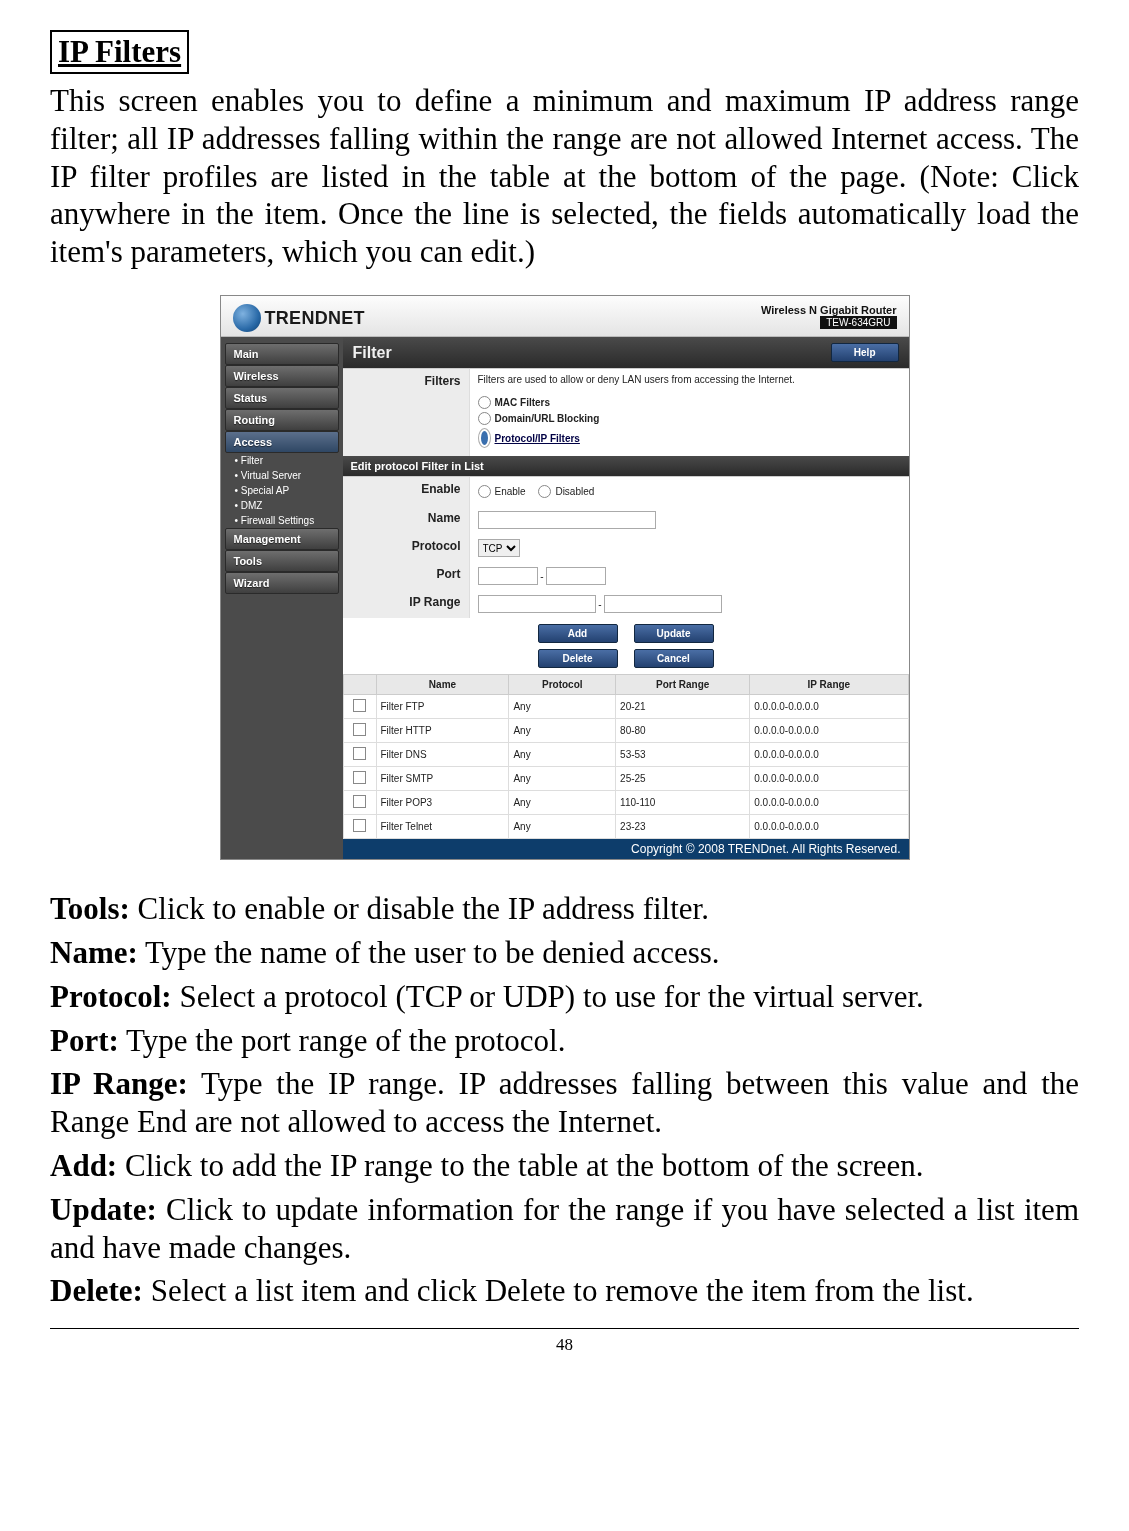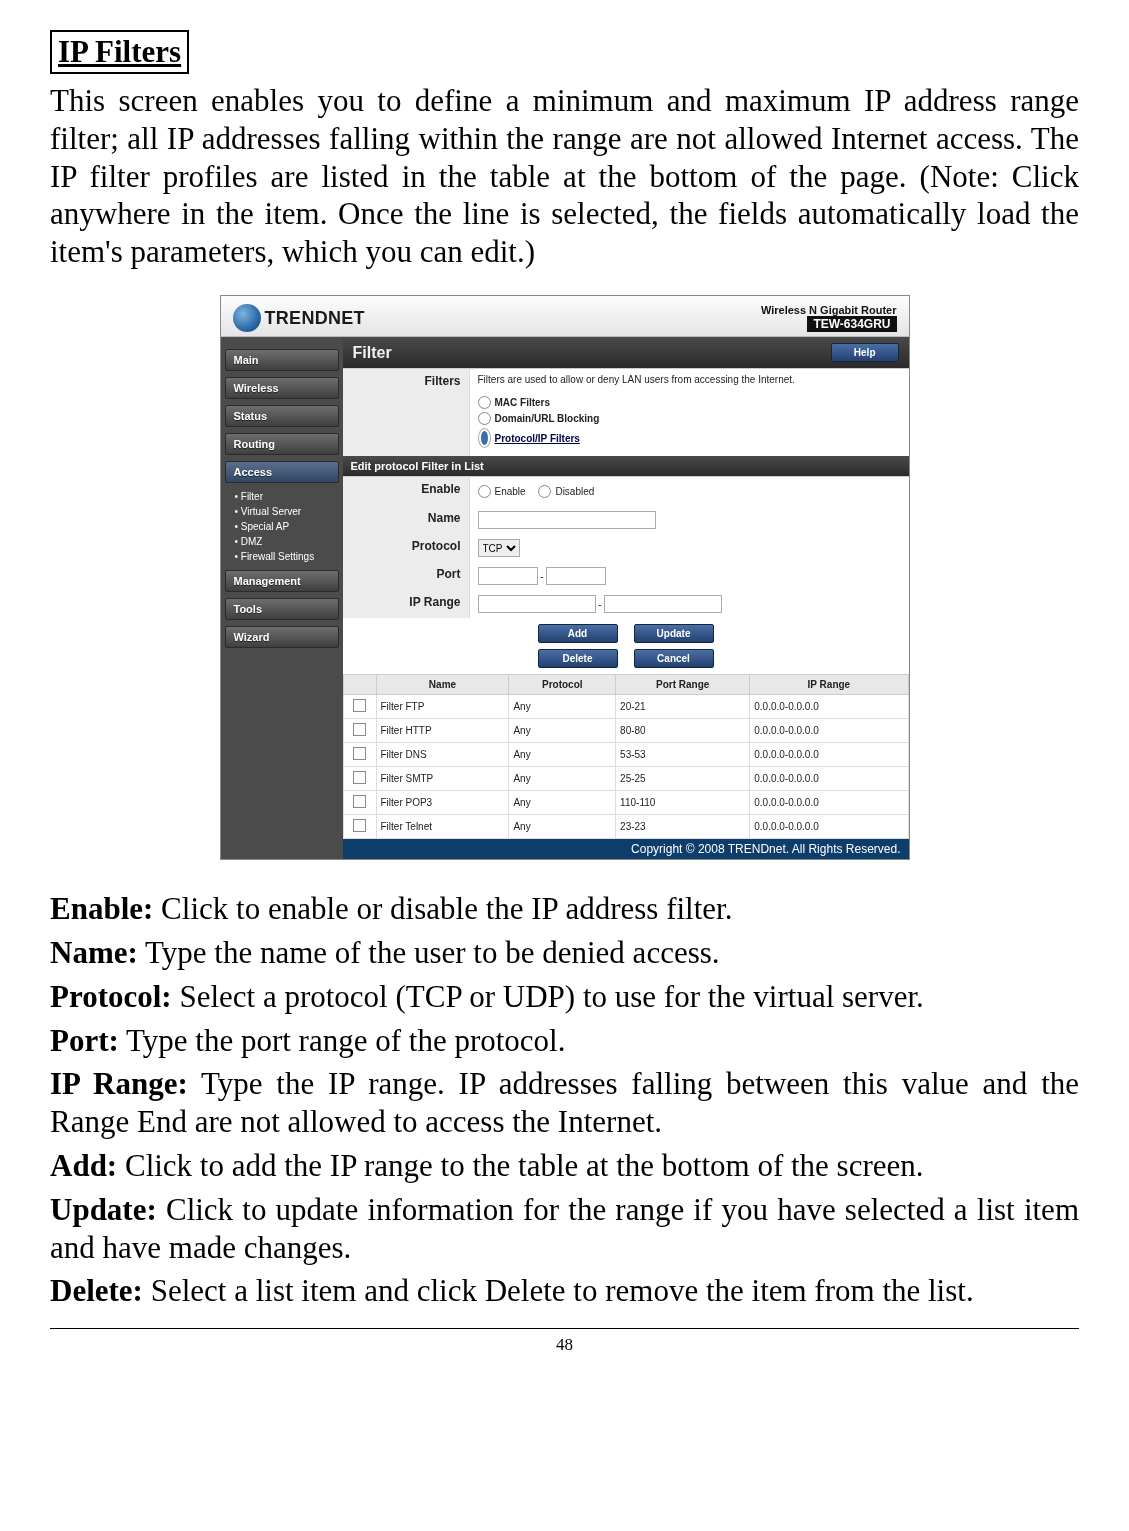--- a/index.html
+++ b/index.html
@@ -9,24 +9,24 @@
 .def-block { font-size:31px; margin:6px 0; line-height:1.22; text-align:justify; }
 .def-block b { font-weight:bold; }
 .screenshot-wrap { display:flex; justify-content:center; margin:10px 0 30px; }
 .router-ui { width:688px; background:#7dd3fc; border:1px solid #888; font-family:Arial,sans-serif; font-size:10px; color:#222; }
 .ru-header { background:linear-gradient(#fdfdfd,#e4e4e4); padding:8px 12px 4px; display:flex; justify-content:space-between; align-items:flex-start; border-bottom:1px solid #bbb; }
 .logo { display:flex; align-items:center; gap:4px; }
 .logo-swirl { width:28px; height:28px; border-radius:50%; background:radial-gradient(circle at 35% 35%, #7fb2e0 0%, #2a6aa8 60%, #0a3b6b 100%); position:relative; }
 .logo-text { font-size:18px; font-weight:bold; letter-spacing:0.3px; color:#1a1a1a; }
 .model-box { text-align:right; font-size:11px; color:#111; }
 .model-box .mline { font-weight:bold; }
-.model-sub { background:#111; color:#fff; font-size:12px; padding:1px 6px; display:inline-block; font-weight:bold; }
+.model-sub { background:#111; color:#fff; font-size:10px; padding:1px 6px; display:inline-block; font-weight:normal; }
 .ru-body { display:flex; }
 .sidebar { width:122px; background:#4b4b4b; padding:6px 0 40px; }
-.sb-item { background:linear-gradient(#6e6e6e,#3f3f3f); color:#fff; font-weight:bold; font-size:11px; padding:4px 8px; margin:6px 4px; border:1px solid #2a2a2a; border-radius:2px; cursor:pointer; text-shadow:0 1px 1px rgba(0,0,0,0.6); }
+.sb-item { background:linear-gradient(#6e6e6e,#3f3f3f); color:#fff; font-weight:bold; font-size:11px; padding:4px 8px; margin:0 4px; border:1px solid #2a2a2a; border-radius:2px; cursor:pointer; text-shadow:0 1px 1px rgba(0,0,0,0.6); }
 .sb-item.active { background:linear-gradient(#5b6f8c,#2f4764); }
 .sb-sub { font-size:10px; color:#fff; padding:2px 4px 2px 14px; cursor:pointer; }
 .sb-sub::before { content:"• "; }
 .content { flex:1; background:#fff; }
 .page-head { background:linear-gradient(#4a4a4a,#2a2a2a); color:#fff; display:flex; align-items:center; justify-content:space-between; padding:6px 10px; }
 .page-head .pt { font-size:16px; font-weight:bold; color:#f0f0f0; }
 .help-btn { background:linear-gradient(#4a6ea5,#234170); color:#fff; font-weight:bold; font-size:10px; padding:3px 22px; border:1px solid #122740; border-radius:2px; cursor:pointer; }
 .section { border-top:1px solid #ccc; }
 .row { display:flex; }
 .row-label { width:110px; background:#ececec; text-align:right; padding:5px 8px; font-weight:bold; font-size:12px; color:#222; border-right:1px solid #ddd; }
@@ -203,21 +203,21 @@
                   <td>0.0.0.0-0.0.0.0</td>
                 </tr>
               </tbody>
           </table>
           <div class="footer-bar">Copyright © 2008 TRENDnet. All Rights Reserved.</div>
         </div>
       </div>
     </div>
   </div>
 
-  <div class="def-block"><b>Enable:</b><span> Click to enable or disable the IP address filter.</span></div>
+  <div class="def-block"><b>Tools:</b><span> Click to enable or disable the IP address filter.</span></div>
   <div class="def-block"><b>Name:</b><span> Type the name of the user to be denied access.</span></div>
   <div class="def-block"><b>Protocol:</b><span> Select a protocol (TCP or UDP) to use for the virtual server.</span></div>
   <div class="def-block"><b>Port:</b><span> Type the port range of the protocol.</span></div>
   <div class="def-block"><b>IP Range:</b><span> Type the IP range. IP addresses falling between this value and the Range End are not allowed to access the Internet.</span></div>
   <div class="def-block"><b>Add:</b><span> Click to add the IP range to the table at the bottom of the screen.</span></div>
   <div class="def-block"><b>Update:</b><span> Click to update information for the range if you have selected a list item and have made changes.</span></div>
   <div class="def-block"><b>Delete:</b><span> Select a list item and click Delete to remove the item from the list.</span></div>
 
   <hr class="page-rule">
   <div class="page-num">48</div>

